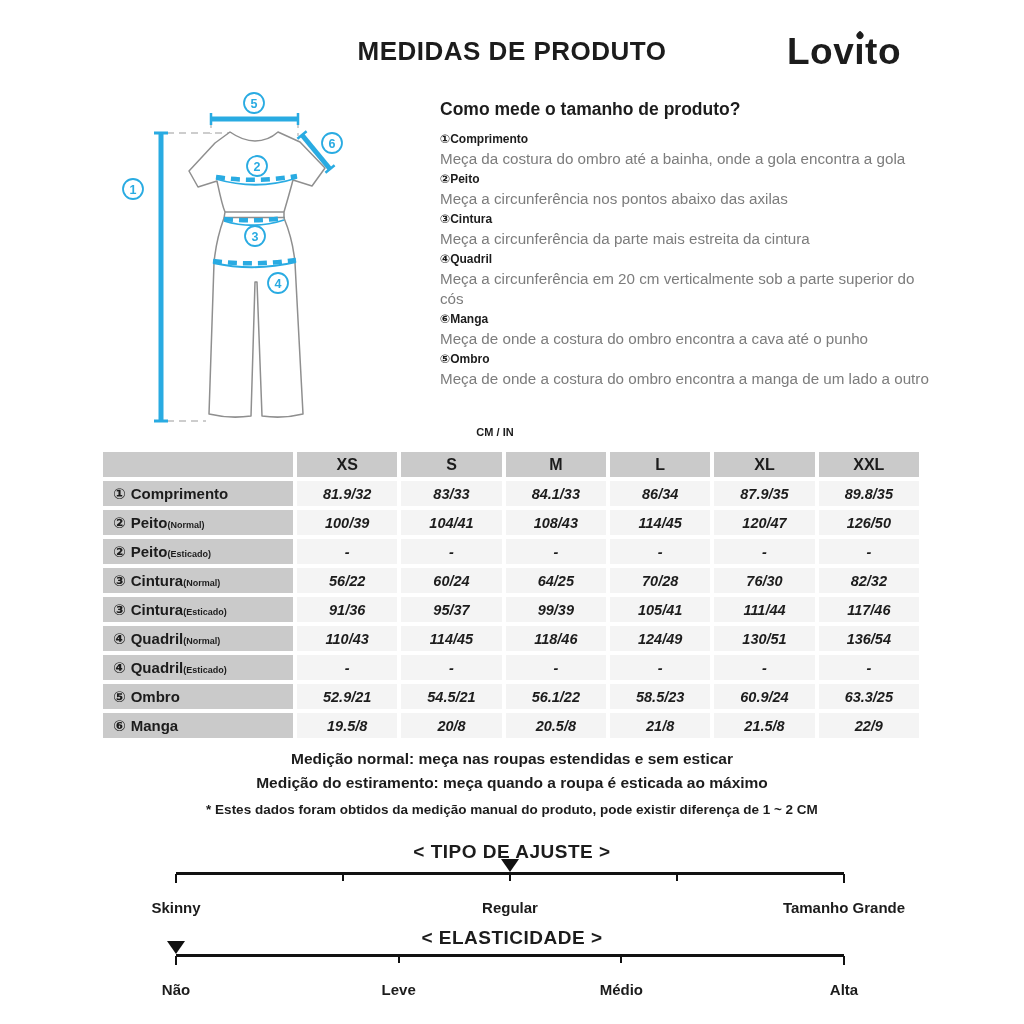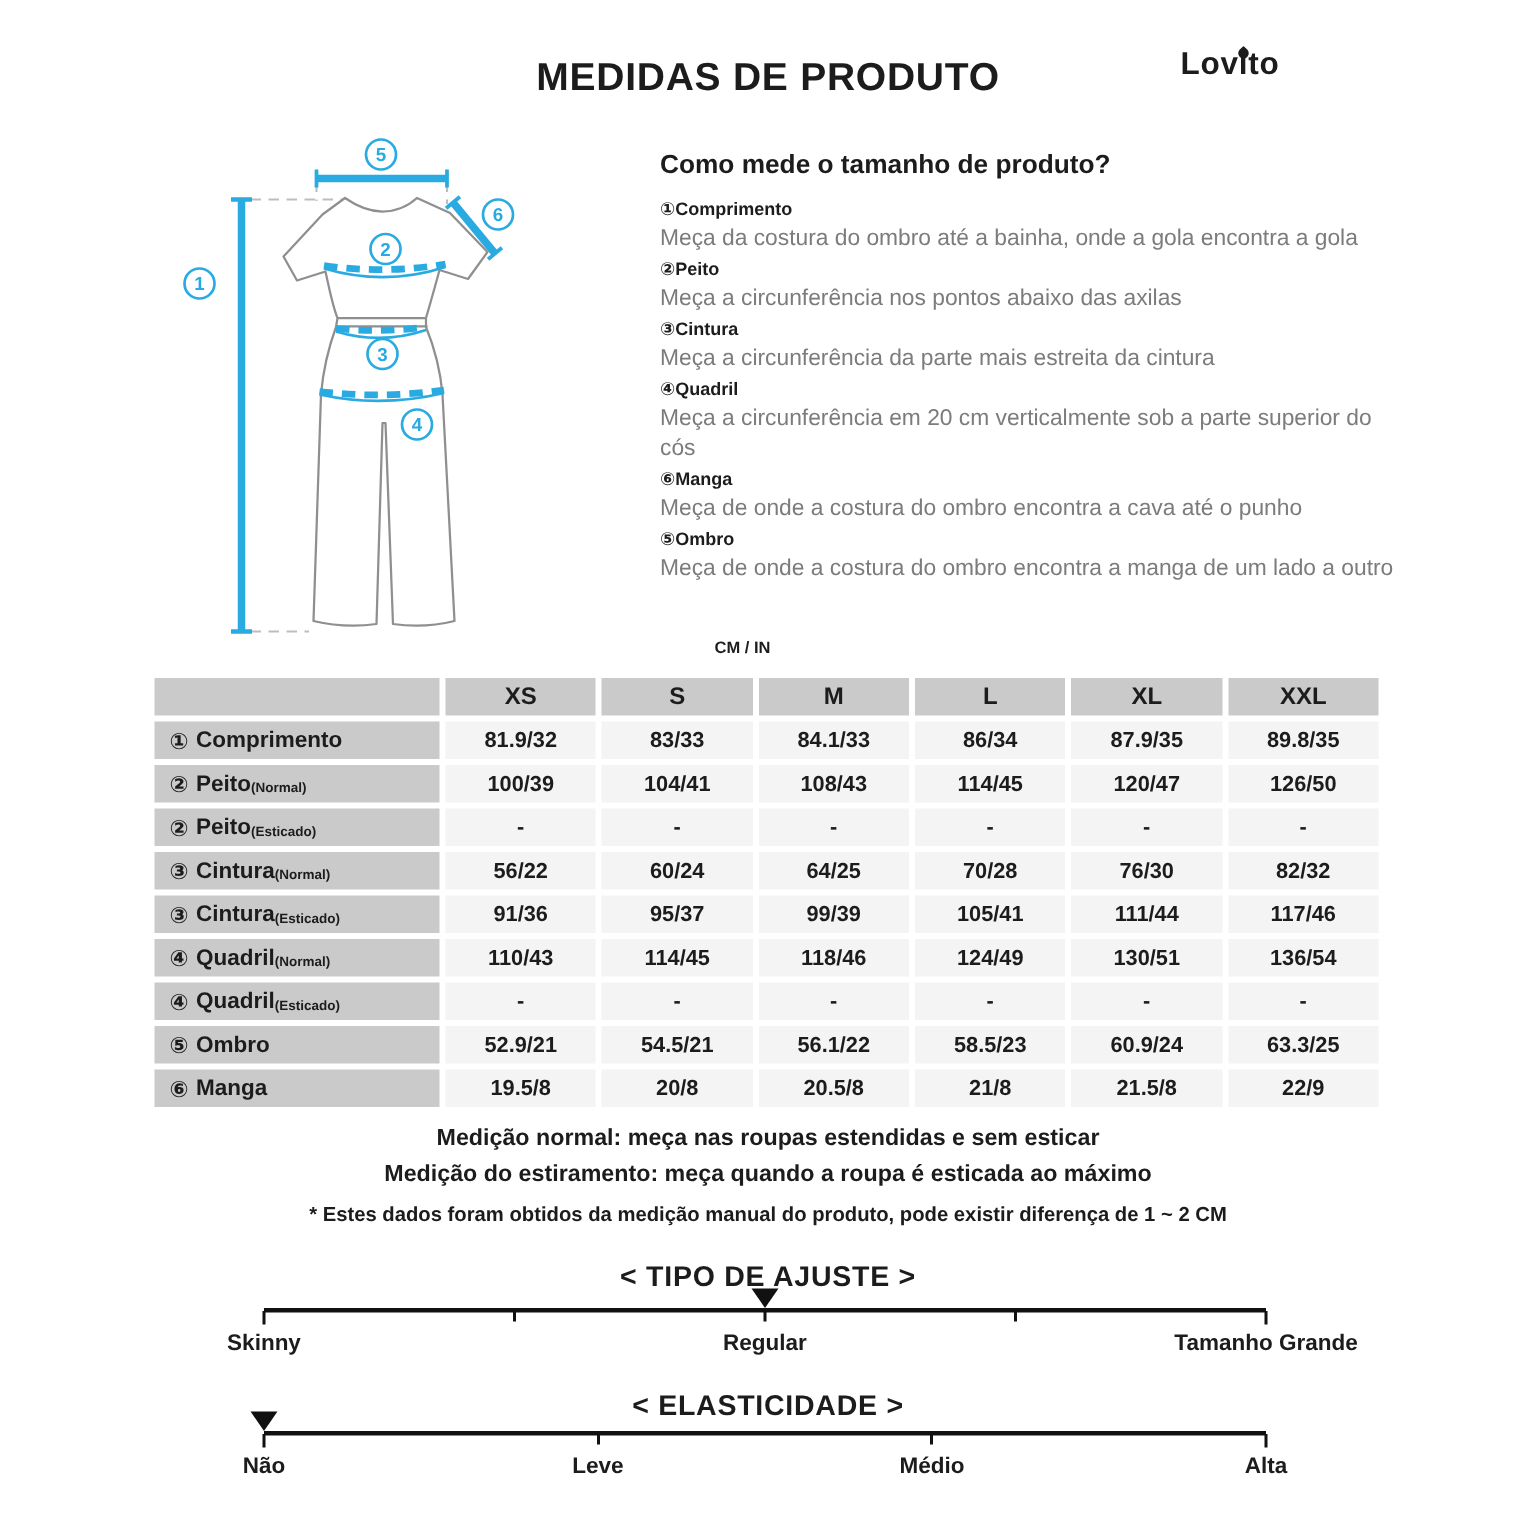--- a/index.html
+++ b/index.html
@@ -2,21 +2,21 @@
 <html><head>
 <meta charset="utf-8">
 <style>
   html,body{margin:0;padding:0;background:#fff;}
   .page{position:relative;width:1024px;height:1024px;background:#ffffff;overflow:hidden;
         font-family:"Liberation Sans",sans-serif;color:#1c1c1c;}
 
   
   .title{position:absolute;left:0;top:36px;width:1024px;text-align:center;
          font-size:26px;font-weight:800;letter-spacing:.5px;}
-  .brand{position:absolute;left:787px;top:31px;font-size:21px;font-weight:800;letter-spacing:.5px;}
+  .brand{position:absolute;left:787px;top:31px;font-size:37px;font-weight:800;letter-spacing:.5px;}
   .brand .i-wrap{position:relative;display:inline-block;}
   .brand .i-dot{position:absolute;left:50%;top:1px;width:7px;height:7px;background:#1c1c1c;
                 transform:translateX(-50%) rotate(45deg);border-radius:1px 50% 50% 50%;}
 
   
   .diagram{position:absolute;left:100px;top:85px;}
 
   
   .howto{position:absolute;left:440px;top:99px;width:502px;}
   .howto h2{margin:0 0 9px 0;font-size:17.5px;font-weight:800;}
@@ -29,39 +29,39 @@
         font-size:11px;font-weight:800;}
 
   
   .size-table{position:absolute;left:103px;top:452px;width:816px;
               display:grid;grid-template-columns:190px repeat(6,1fr);gap:4px;}
   .size-table .cell{height:25px;display:flex;align-items:center;justify-content:center;
                     font-size:14.5px;font-weight:700;}
   .size-table .hdr{background:#cacaca;font-size:16px;font-weight:800;text-align:right;}
   .size-table .lbl{background:#cacaca;justify-content:flex-start;padding-left:10px;
                    font-size:15px;font-weight:800;}
-  .size-table .val{background:#f4f4f4;}
+  .size-table .val{background:#f4f4f4;font-style:italic;}
   .size-table .qual{font-size:9px;position:relative;top:2.5px;letter-spacing:0;}
 
   
   .note1,.note2,.note3{position:absolute;left:0;width:1024px;text-align:center;}
   .note1{top:750px;font-size:15.5px;font-weight:800;}
   .note2{top:774px;font-size:15.5px;font-weight:800;}
   .note3{top:802px;font-size:13.5px;font-weight:700;}
 
   
   .scale-heading{position:absolute;left:0;width:1024px;text-align:center;
                  font-size:19px;font-weight:800;letter-spacing:.5px;}
   .track{position:absolute;left:176px;width:668px;height:2.5px;background:#111;}
   .tick{position:absolute;top:2px;width:2px;height:7px;background:#111;transform:translateX(-50%);}
   .tick.end{height:9px;}
   .marker{position:absolute;top:-13px;width:0;height:0;transform:translateX(-50%);
           border-left:9px solid transparent;border-right:9px solid transparent;
           border-top:13px solid #111;}
-  .scale-labels{position:absolute;left:176px;width:668px;height:20px;}
+  .scale-labels{position:absolute;left:176px;width:668px;height:20px;margin-top:12px;}
   .scale-label{position:absolute;transform:translateX(-50%);white-space:nowrap;
                font-size:15px;font-weight:800;}
   #fit-heading{top:841px;} #fit-track{top:872px;} #fit-labels{top:887px;}
   #ela-heading{top:927px;} #ela-track{top:954px;} #ela-labels{top:969px;}
 </style>
 </head>
 <body>
 
 <div class="page">
 

